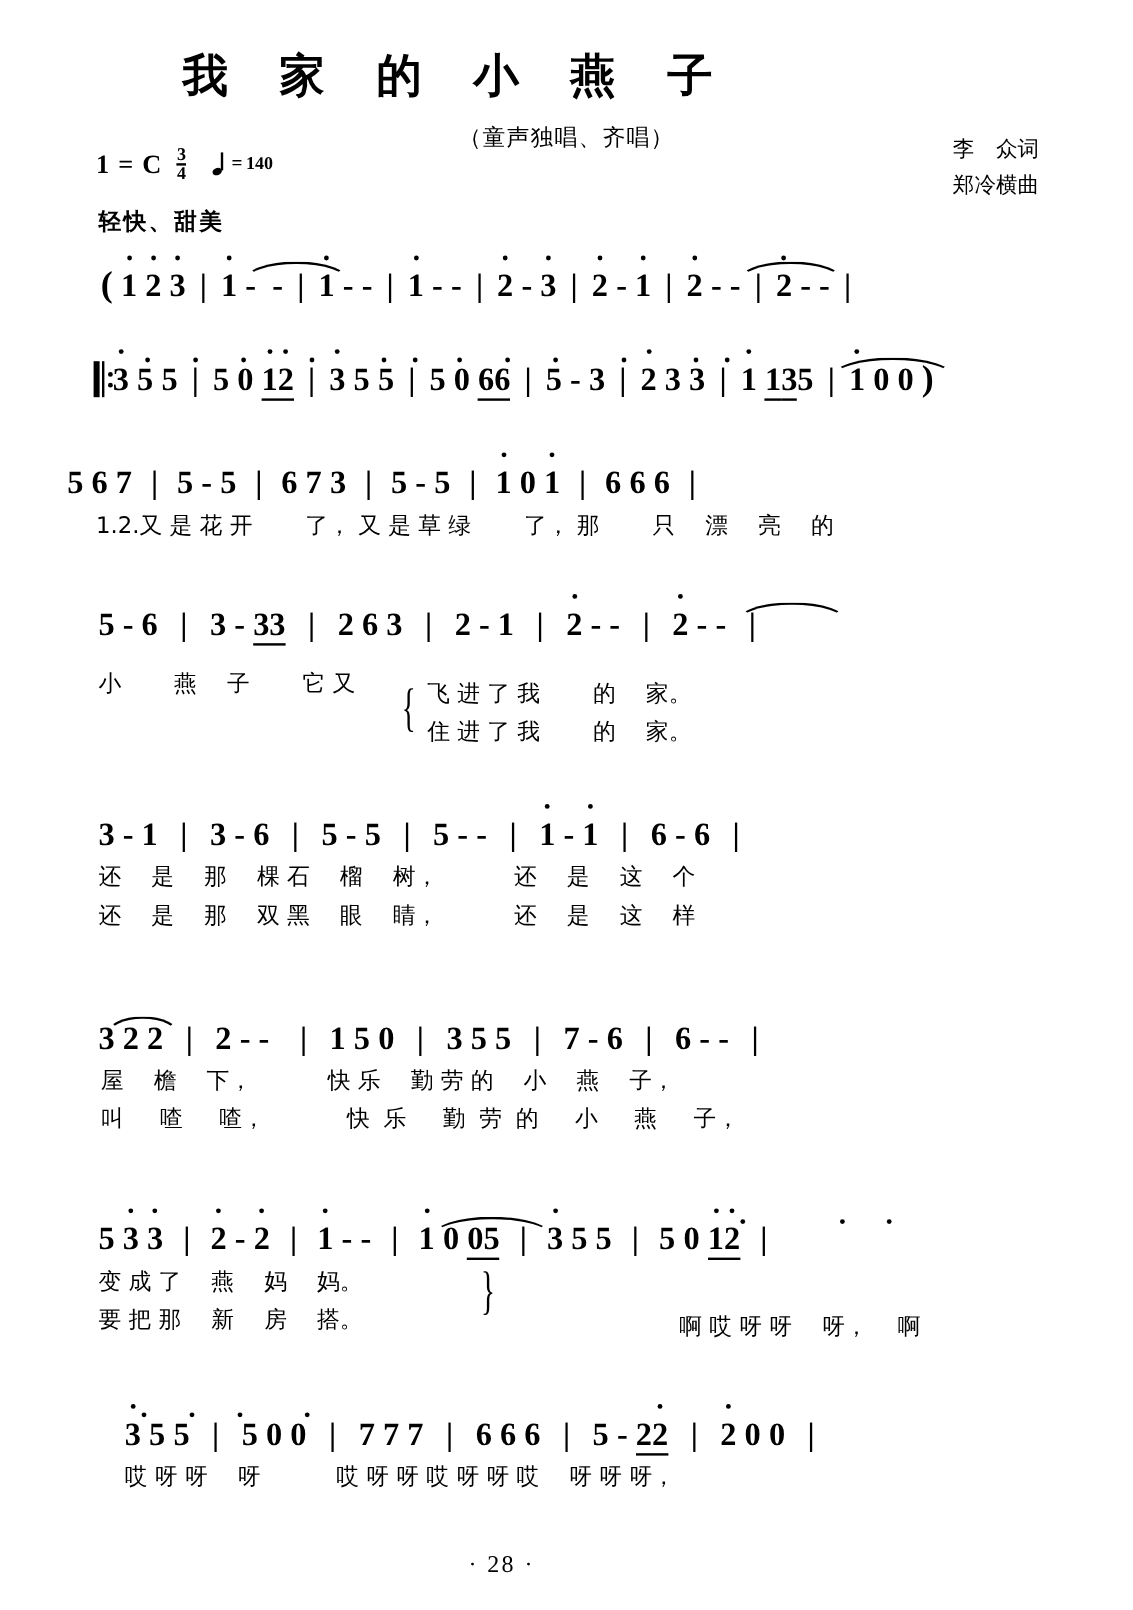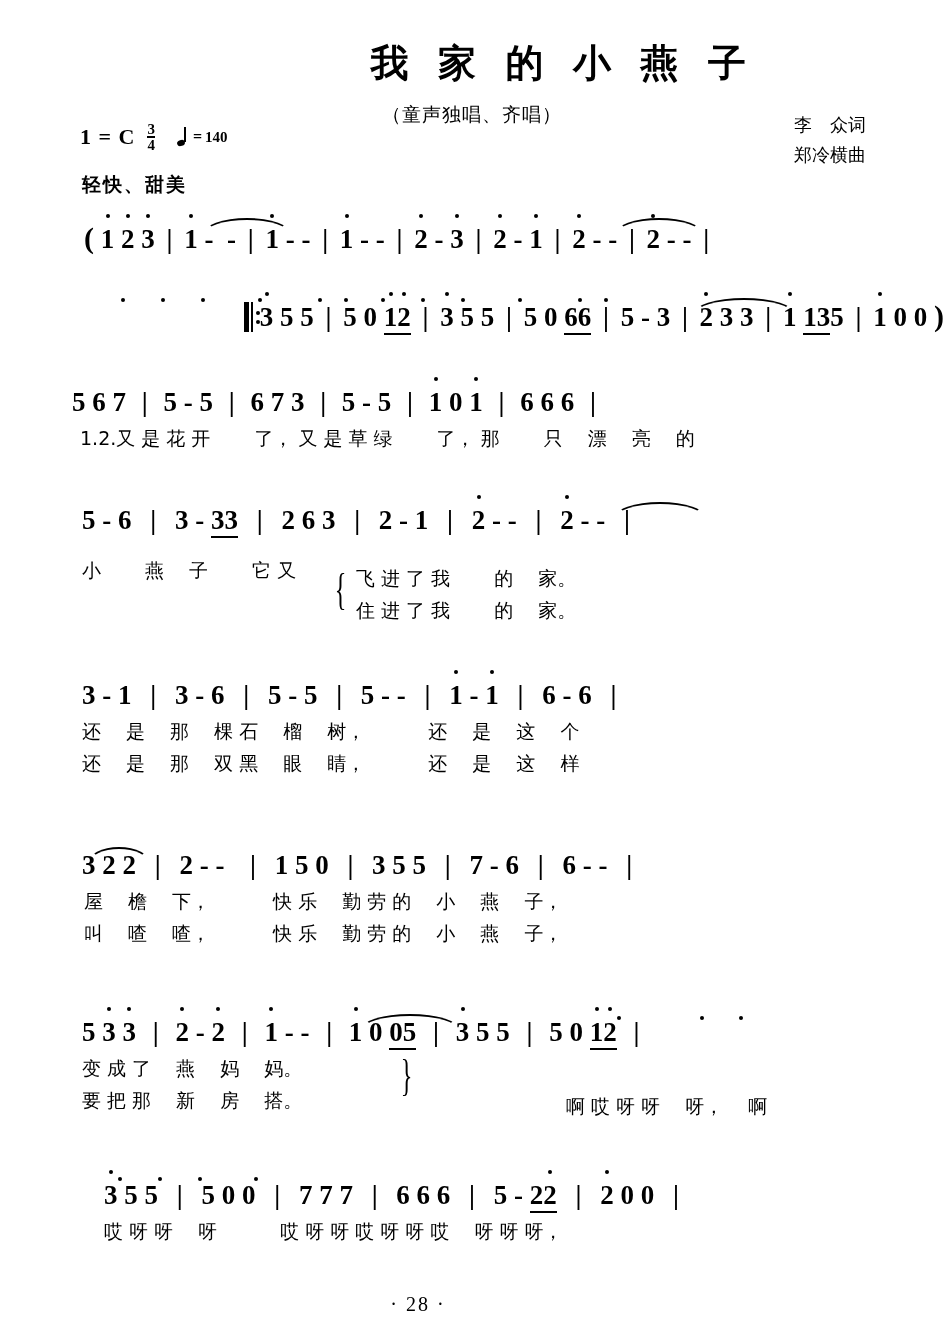--- a/index.html
+++ b/index.html
@@ -21,22 +21,22 @@
     width: 944px;
     height: 1342px;
   }
 
   
   .title {
     position: absolute;
     top: 38px;
     left: 0;
     width: 756px;
-    text-align: right;
-    font-family: Liberation Serif, serif;
+    text-align: center;
+    font-family: Liberation Mono, monospace;
     font-weight: bold;
     font-size: 38px;
     letter-spacing: 10px;
     color: #000;
   }
   .subtitle {
     position: absolute;
     top: 102px;
     left: 0;
     width: 944px;
@@ -258,21 +258,21 @@
     <div style="position:relative;">
 
       <div class="slur" style="left:203px; top:0px; width:84px;"></div>
       <div class="slur" style="left:615px; top:0px; width:84px;"></div>
 
       <div class="notes"><span style="font-size:30px;">(</span> <span class="oct">1</span> <span class="oct">2</span> <span class="oct">3</span> <span style="padding:0 5px;">|</span> <span class="oct">1</span> -  - <span style="padding:0 5px;">|</span> <span class="oct">1</span> - - <span style="padding:0 5px;">|</span> <span class="oct">1</span> - - <span style="padding:0 5px;">|</span> <span class="oct">2</span> - <span class="oct">3</span> <span style="padding:0 5px;">|</span> <span class="oct">2</span> - <span class="oct">1</span> <span style="padding:0 5px;">|</span> <span class="oct">2</span> - - <span style="padding:0 5px;">|</span> <span class="oct">2</span> - - <span style="padding:0 5px;">|</span></div>
 
     </div>
   </div>
 
-  <div class="system" style="top:296px;text-align:right;">
+  <div class="system" style="top:296px;">
     <div style="position:relative;">
 
       <div class="dots" style="left:0; top:0; width:944px; height:8px;">
         <span class="dotmark" style="left:121px; top:2px;"></span>
         <span class="dotmark" style="left:161px; top:2px;"></span>
         <span class="dotmark" style="left:201px; top:2px;"></span>
         <span class="dotmark" style="left:258px; top:2px;"></span>
         <span class="dotmark" style="left:318px; top:2px;"></span>
         <span class="dotmark" style="left:344px; top:2px;"></span>
         <span class="dotmark" style="left:381px; top:2px;"></span>
@@ -282,21 +282,21 @@
         <span class="dotmark" style="left:578px; top:2px;"></span>
         <span class="dotmark" style="left:604px; top:2px;"></span>
       </div>
       <div class="slur" style="left:693px; top:2px; width:98px;"></div>
       <div class="notes" style="padding-left:78px;"><span class="repeat-start"><span class="thick"></span><span class="thin"></span><span class="d1"></span><span class="d2"></span></span><span class="oct">3</span> 5 5 <span style="padding:0 5px;">|</span> 5 0 <span class="u1"><span class="oct">1</span><span class="oct">2</span></span> <span style="padding:0 5px;">|</span> <span class="oct">3</span> 5 5 <span style="padding:0 5px;">|</span> 5 0 <span class="u1">66</span> <span style="padding:0 5px;">|</span> 5 - 3 <span style="padding:0 5px;">|</span> <span class="oct">2</span> 3 3 <span style="padding:0 5px;">|</span> <span class="oct">1</span> <span class="u1">1</span><span class="u1">3</span>5 <span style="padding:0 5px;">|</span> <span class="oct">1</span> 0 0 <span style="font-size:30px;">)</span></div>
 
     </div>
   </div>
 
   <div class="system" style="top:382px;">
-    <div class="notes" style="padding-left:72px;">5 6 7 <span style="padding:0 9px;">|</span> 5 - 5 <span style="padding:0 9px;">|</span> 6 7 3 <span style="padding:0 9px;">|</span> 5 - 5 <span style="padding:0 9px;">|</span> <span class="oct">1</span> 0 <span class="oct">1</span> <span style="padding:0 9px;">|</span> 6 6 6 <span style="padding:0 9px;">|</span></div>
+    <div class="notes" style="padding-left:56px;">5 6 7 <span style="padding:0 9px;">|</span> 5 - 5 <span style="padding:0 9px;">|</span> 6 7 3 <span style="padding:0 9px;">|</span> 5 - 5 <span style="padding:0 9px;">|</span> <span class="oct">1</span> 0 <span class="oct">1</span> <span style="padding:0 9px;">|</span> 6 6 6 <span style="padding:0 9px;">|</span></div>
 
     <div class="lyric" style="padding-left:80px; font-size:19px;">1.2.又 是 花 开　　 了， 又 是 草 绿　　 了， 那　　 只　 漂　 亮　 的</div>
   </div>
 
   <div class="system" style="top:500px;">
     <div style="position:relative;">
       <div class="slur" style="left:614px; top:2px; width:88px;"></div>
       <div class="notes" style="padding-left:82px;">5 - 6 <span style="padding:0 12px;">|</span> 3 - <span class="u1">33</span> <span style="padding:0 12px;">|</span> 2 6 3 <span style="padding:0 12px;">|</span> 2 - 1 <span style="padding:0 12px;">|</span> <span class="oct">2</span> - - <span style="padding:0 12px;">|</span> <span class="oct">2</span> - - <span style="padding:0 12px;">|</span></div>
 
       <div class="lyric" style="padding-left:82px; margin-top:14px;">小　　 燕　 子　　 它 又</div>
@@ -312,21 +312,21 @@
     <div class="lyric" style="padding-left:82px;">还　 是　 那　 棵 石　 榴　 树，　　　 还　 是　 这　 个</div>
     <div class="lyric" style="padding-left:82px;">还　 是　 那　 双 黑　 眼　 睛，　　　 还　 是　 这　 样</div>
   </div>
 
   <div class="system" style="top:845px;">
     <div style="position:relative;">
       <div class="slur" style="left:88px; top:2px; width:58px;"></div>
       <div class="notes" style="padding-left:82px;">3 2 2 <span style="padding:0 12px;">|</span> 2 - -  <span style="padding:0 12px;">|</span> 1 5 0 <span style="padding:0 12px;">|</span> 3 5 5 <span style="padding:0 12px;">|</span> 7 - 6 <span style="padding:0 12px;">|</span> 6 - - <span style="padding:0 12px;">|</span></div>
 
       <div class="lyric" style="">屋　 檐　 下，　　　 快 乐　 勤 劳 的　 小　 燕　 子，</div>
-      <div class="lyric" style="">叫　 喳　 喳，　　　 快 乐　 勤 劳 的　 小　 燕　 子，</div>
+      <div class="lyric" style="font-family:Liberation Mono, monospace;">叫　 喳　 喳，　　　 快 乐　 勤 劳 的　 小　 燕　 子，</div>
     </div>
   </div>
 
   <div class="system" style="top:1012px;">
     <div style="position:relative;">
       <div class="slur" style="left:360px; top:2px; width:96px;"></div>
       <div class="dots" style="left:0; top:4px; width:944px; height:8px;">
         <span class="dotmark" style="left:617px; top:0px;"></span>
         <span class="dotmark" style="left:700px; top:0px;"></span>
         <span class="dotmark" style="left:739px; top:0px;"></span>

